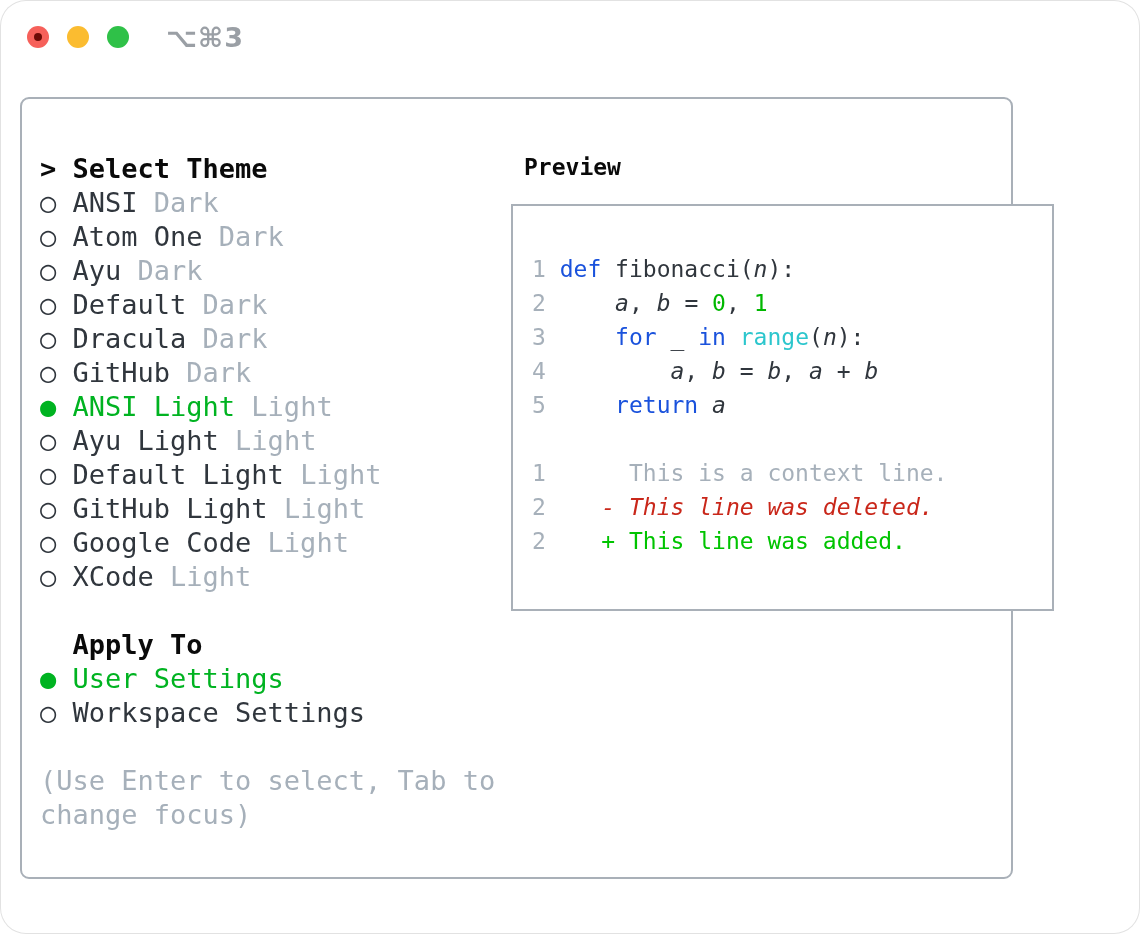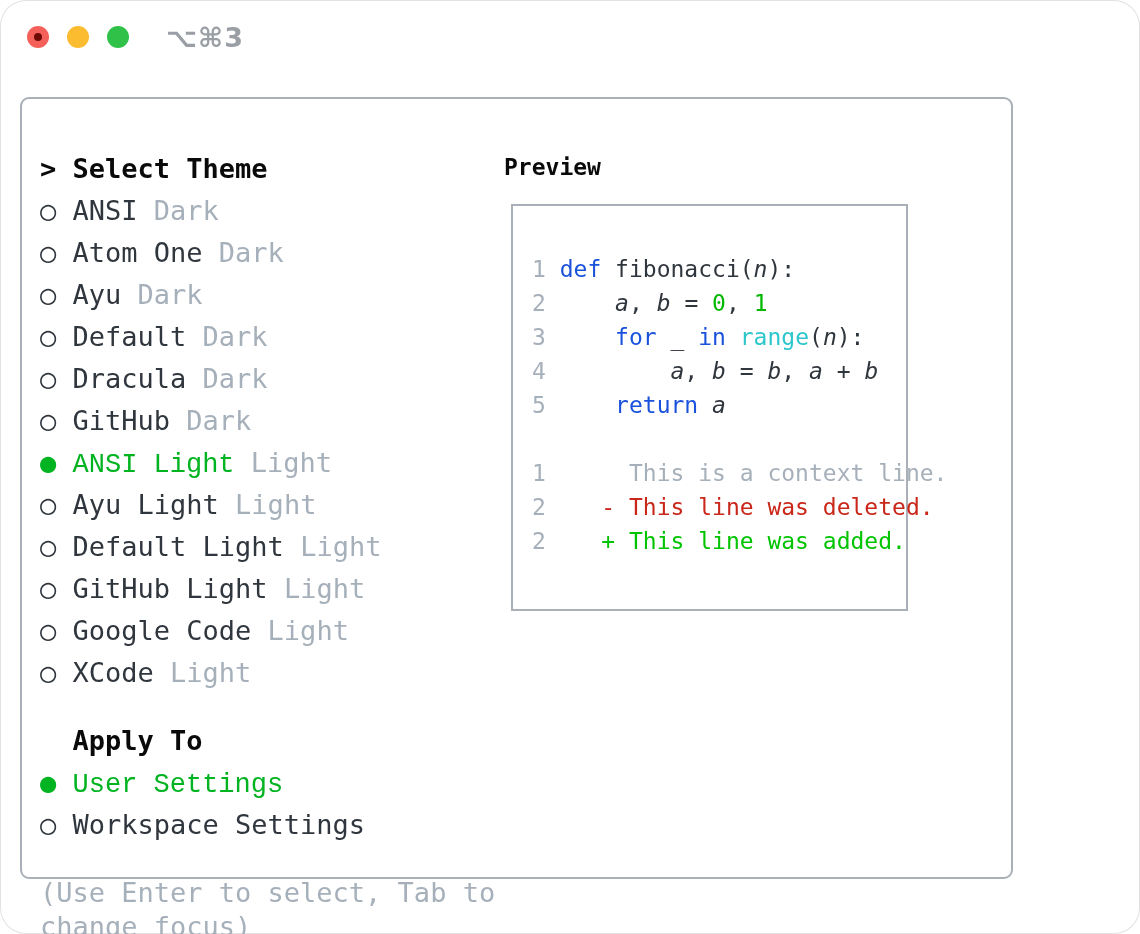--- a/index.html
+++ b/index.html
@@ -35,49 +35,49 @@
   }
   
   .left-col {
     position: absolute; left: 18px; top: 53px;
     font-size: 27px; line-height: 34px;
     white-space: pre; color: var(--fg);
   }
   .row { height: 34px; }
   .hdr { color: var(--headerColor); font-weight: bold; }
   .muted { color: var(--muted); }
-  .sel { color: var(--green); font-family: Liberation Mono, monospace; }
+  .sel { color: var(--green); }
   .radio { color: var(--fg); }
   .radio.on { color: var(--green); }
-  .opt-row { cursor: pointer; margin-top: 8px; }
+  .opt-row { cursor: pointer; }
   
   .preview-title {
-    position: absolute; left: 482px; top: 51px;
+    position: absolute; left: 502px; top: 51px;
     font-size: 23px; line-height: 34px; font-weight: bold; color: var(--headerColor);
     white-space: pre;
   }
   .preview-box {
     position: absolute; left: 489px; top: 105px;
-    width: 397px; height: 407px;
+    width: 543px; height: 407px;
     border: 2px solid var(--border);
     box-sizing: border-box;
     background: #ffffff;
   }
   .code {
     position: absolute; left: 19px; top: 46px;
     font-size: 23px; line-height: 34px; white-space: pre; color: var(--fg);
   }
   .ln  { color: var(--ln); }
   .kw  { color: var(--kw); }
   .fn  { color: var(--fn); }
   .num { color: var(--numlit); }
   .var { color: var(--fg); font-style: italic; }
   .fg  { color: var(--fg); }
   .ctx { color: var(--muted); text-align: center; }
-  .del { color: var(--del); }
+  .del { color: var(--del); font-style: italic; }
   .add { color: var(--add); }
 </style>
 </head>
 <body>
 
 <div class="window">
   <div class="titlebar">
     <span class="tl red">
       <span class="tl-dot"></span>
     </span>

